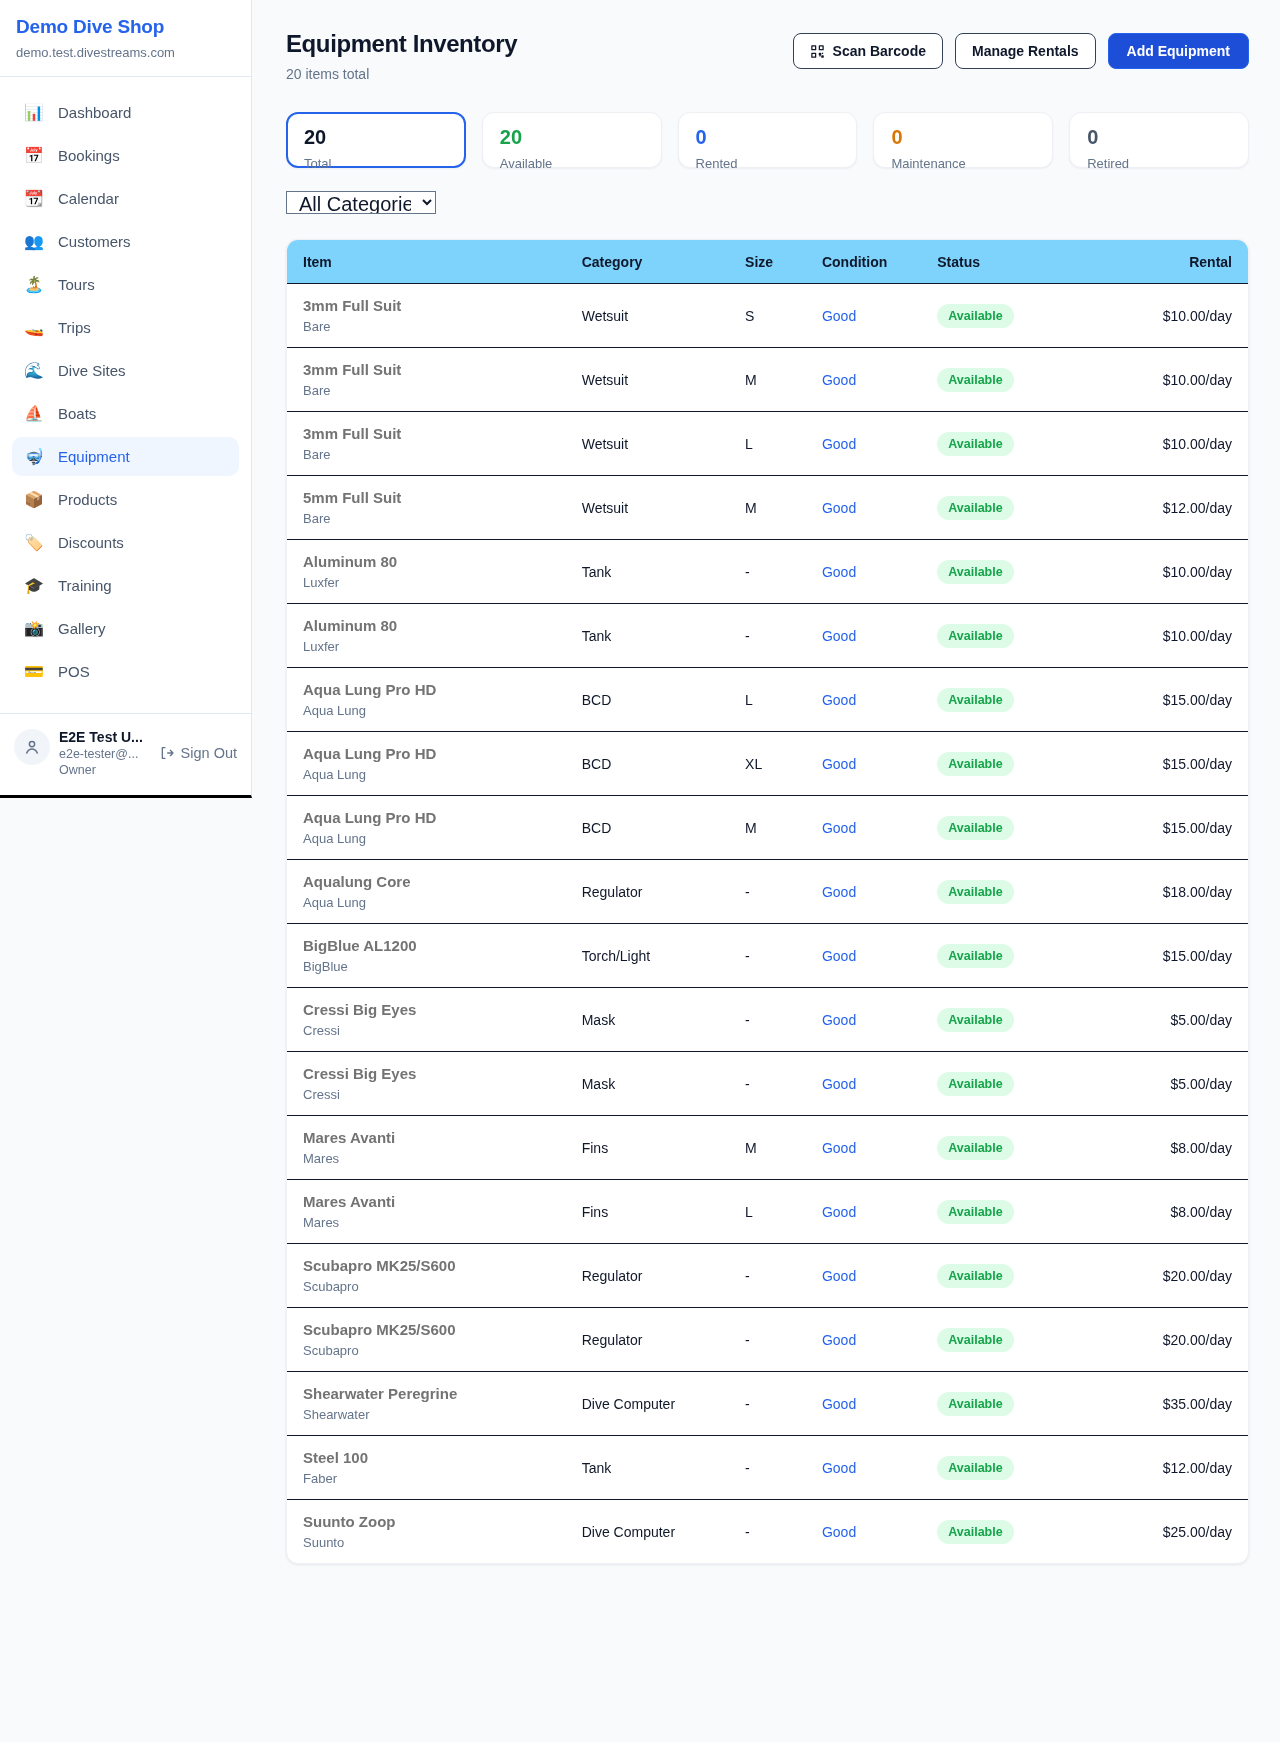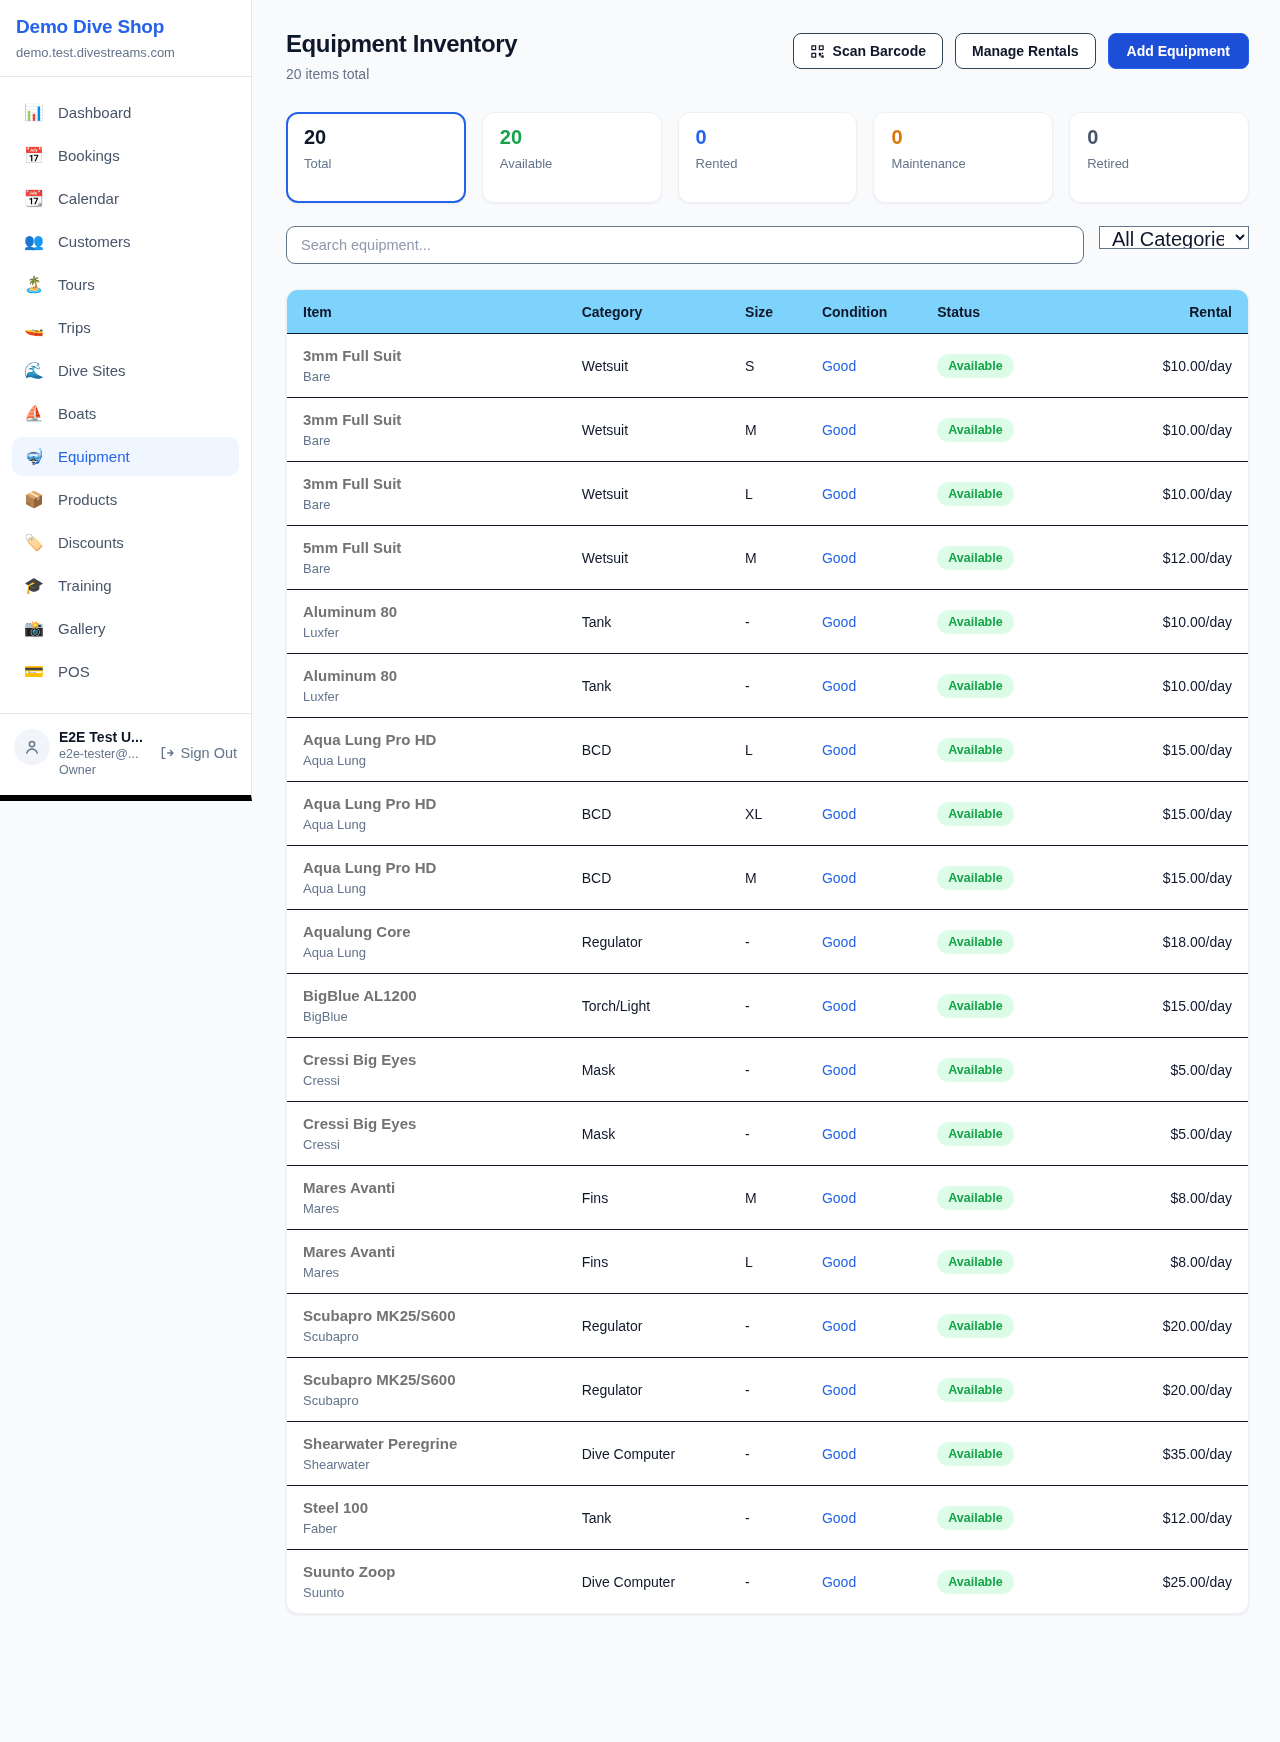--- a/index.html
+++ b/index.html
@@ -7,21 +7,21 @@
   body {
     width:1280px; min-height:1742px;
     font-family:"Liberation Sans", sans-serif;
     background:#f8fafc; color:#0f172a;
   }
   .app { display:flex; width:1280px; align-items:flex-start; }
 
   
   .sidebar {
     width:252px; background:#ffffff; border-right:1px solid #e2e8f0;
-    border-bottom:6px solid #000000; flex:0 0 252px;
+    border-bottom:3px solid #000000; flex:0 0 252px;
   }
   .brand { padding:16px 16px 16px; border-bottom:1px solid #e2e8f0; }
   .brand-name { color:#2563eb; font-size:19px; font-weight:bold; letter-spacing:-0.2px; }
   .brand-domain { color:#64748b; font-size:13px; margin-top:7px; }
   .nav { padding:16px 12px 10px; }
   .nav-item {
     display:flex; align-items:center; gap:13px;
     padding:10px 11px; margin-bottom:4px; border-radius:10px;
     color:#475569; font-size:15px; cursor:pointer;
   }
@@ -55,21 +55,21 @@
     display:inline-flex; align-items:center; gap:8px; cursor:pointer;
     background:#ffffff; border:1px solid #334155; color:#0f172a;
     font-family:inherit;
   }
   .btn-primary { background:#1d4ed8; border-color:#2563eb; color:#ffffff; padding:0 18px; }
 
   
   .stats { display:flex; gap:16px; margin-top:30px; }
   .stat-card {
     flex:1; background:#ffffff; border-radius:12px; border:1px solid #eef0f4;
-    box-shadow:0 1px 2px rgba(15,23,42,.05); padding:13px 17px; height:91px; cursor:pointer;
+    box-shadow:0 1px 2px rgba(15,23,42,.05); padding:13px 17px; height:56px; cursor:pointer;
   }
   .stat-card.selected { border:2px solid #2563eb; padding:12px 16px; }
   .stat-value { font-size:20px; font-weight:800; }
   .stat-label { font-size:13px; color:#64748b; margin-top:7px; }
 
   
   .filter-row { display:flex; gap:15px; margin-top:23px; }
   .search-input {
     flex:1; height:38px; border:1px solid #64748b; border-radius:9px;
     padding:0 14px; font-size:14.5px; background:#ffffff; color:#0f172a; font-family:inherit;
@@ -242,21 +242,20 @@
           <div class="stat-value" style="color: rgb(217, 119, 6);">0</div>
           <div class="stat-label">Maintenance</div>
         </div>
         <div class="stat-card">
           <div class="stat-value" style="color: rgb(71, 85, 105);">0</div>
           <div class="stat-label">Retired</div>
         </div>
       </div>
 
     <div class="filter-row">
-      <input class="search-input" type="text" placeholder="Search equipment..." style="">
       <select class="category-select">
         <option>All Categories</option>
       </select>
     </div>
 
     <div class="table-card">
       <table>
         <colgroup>
           <col class="c-item">
             <col class="c-cat">

